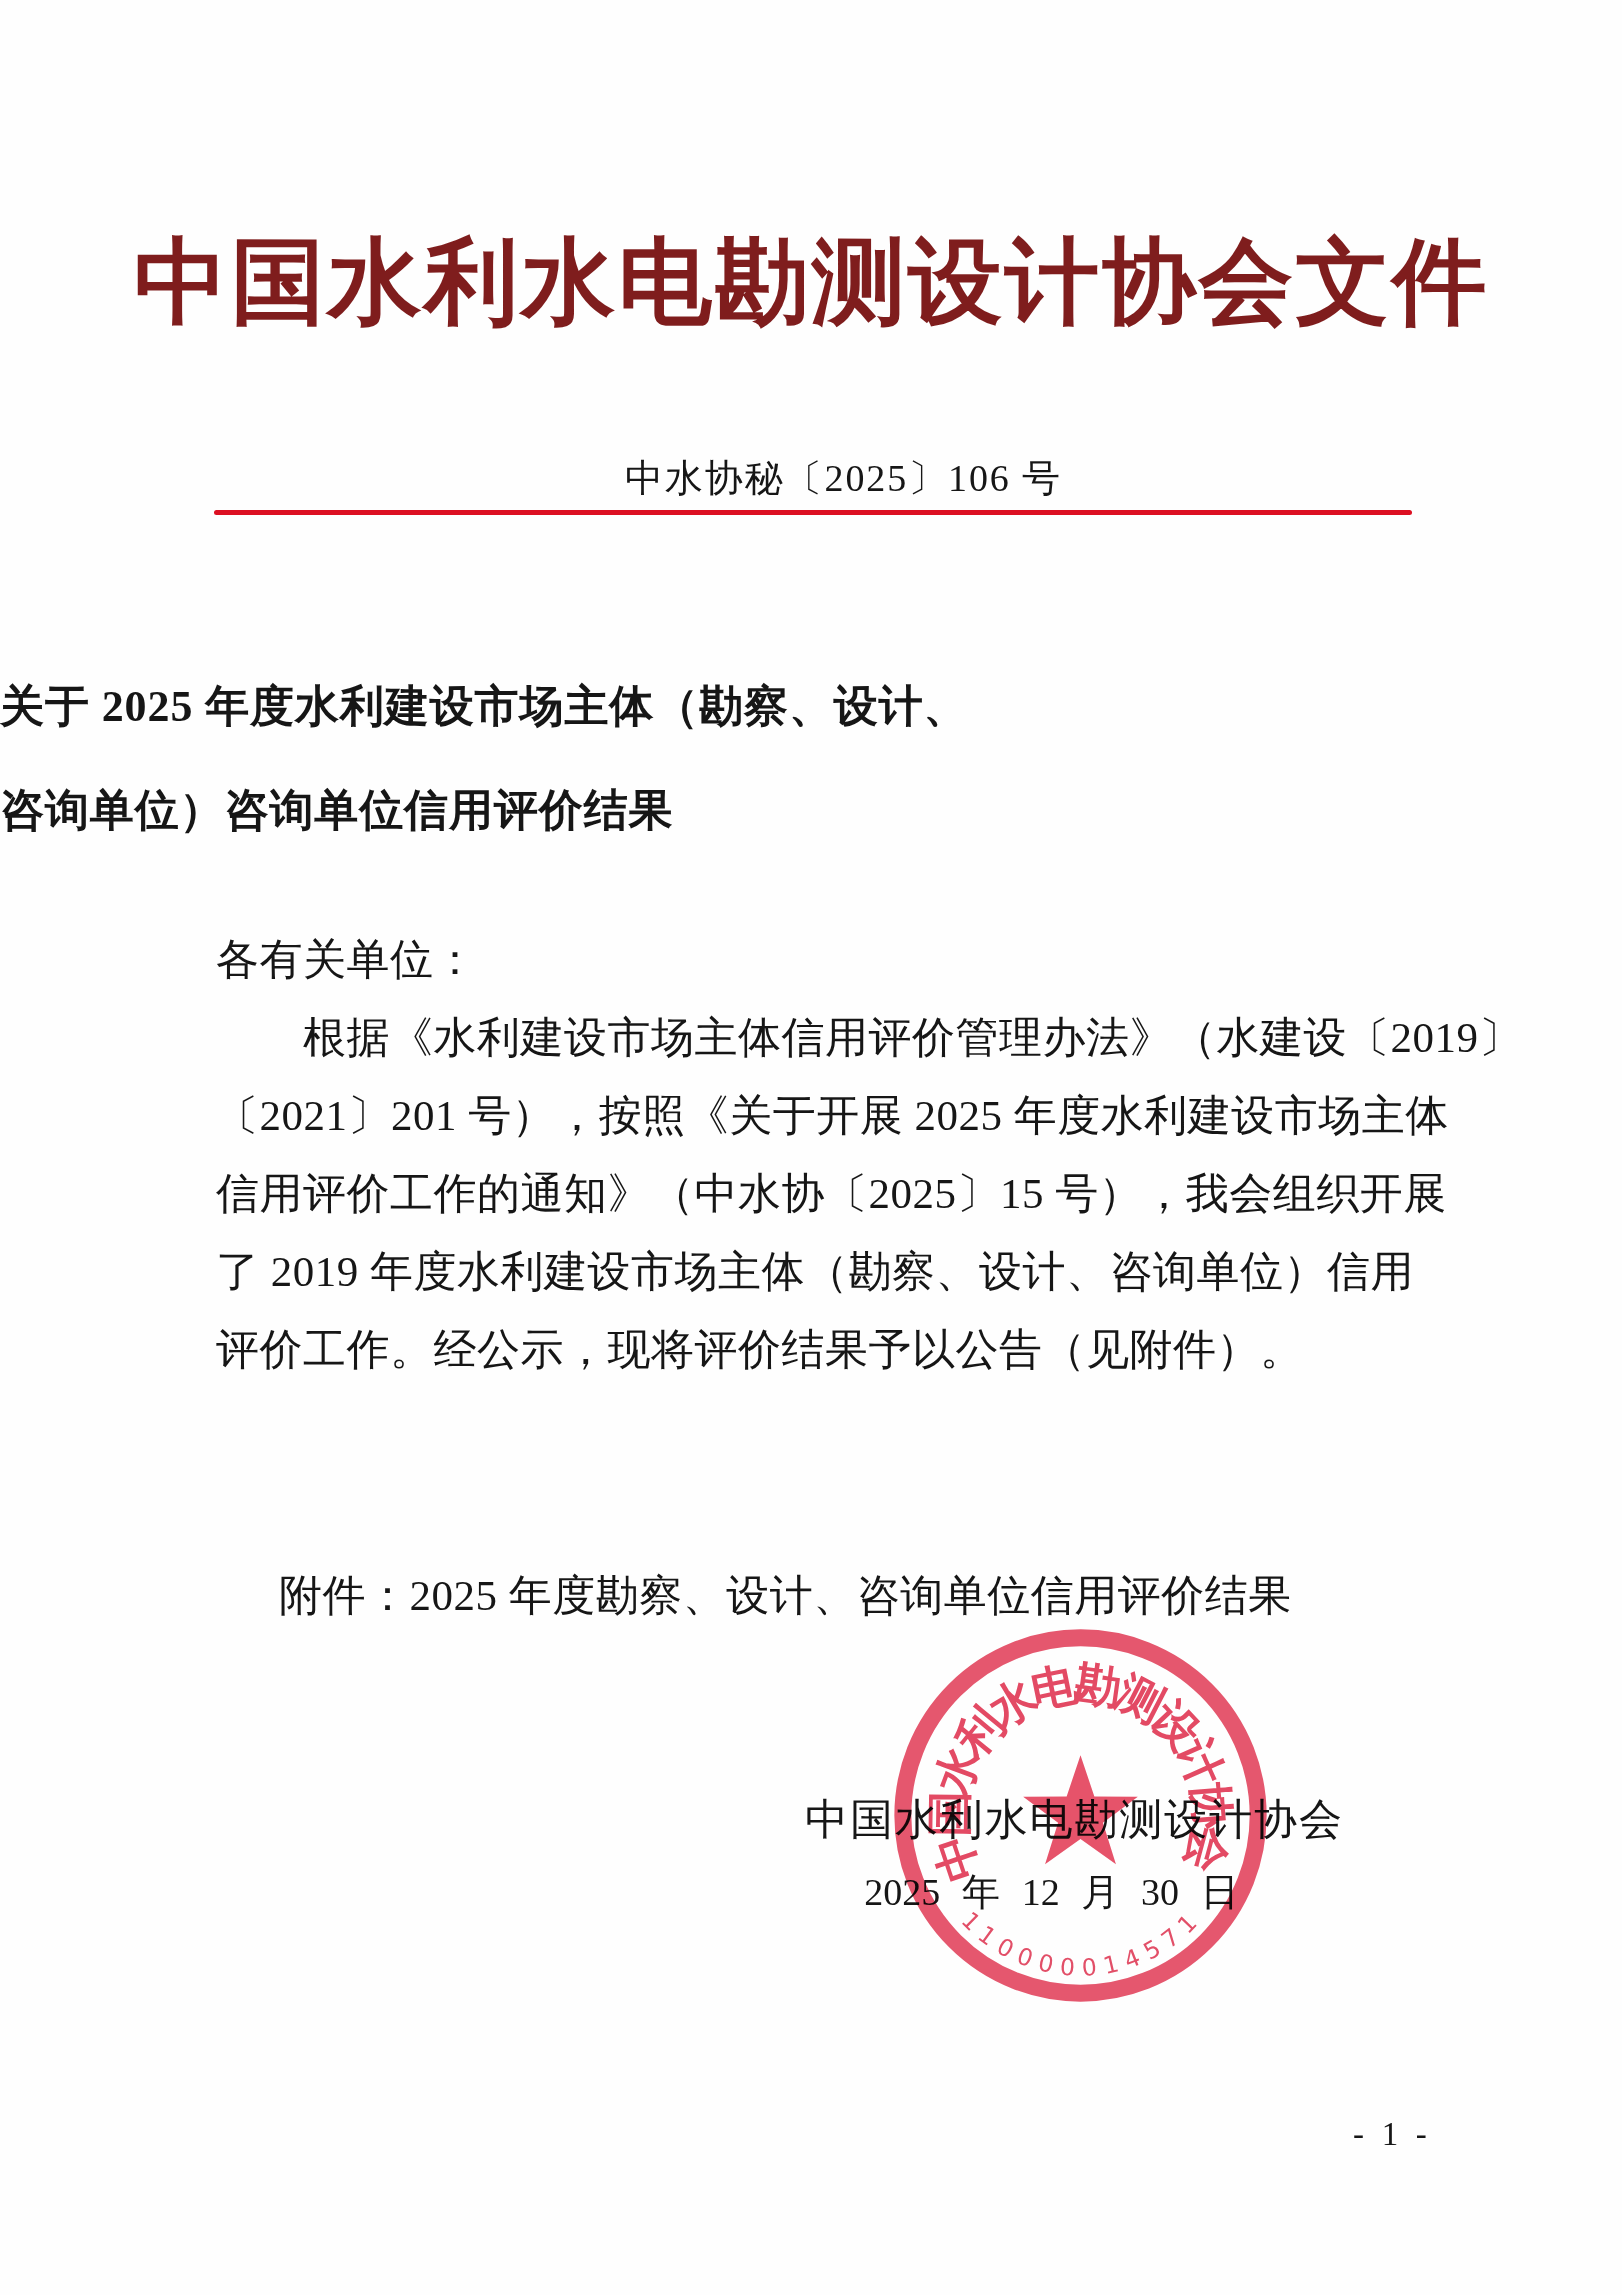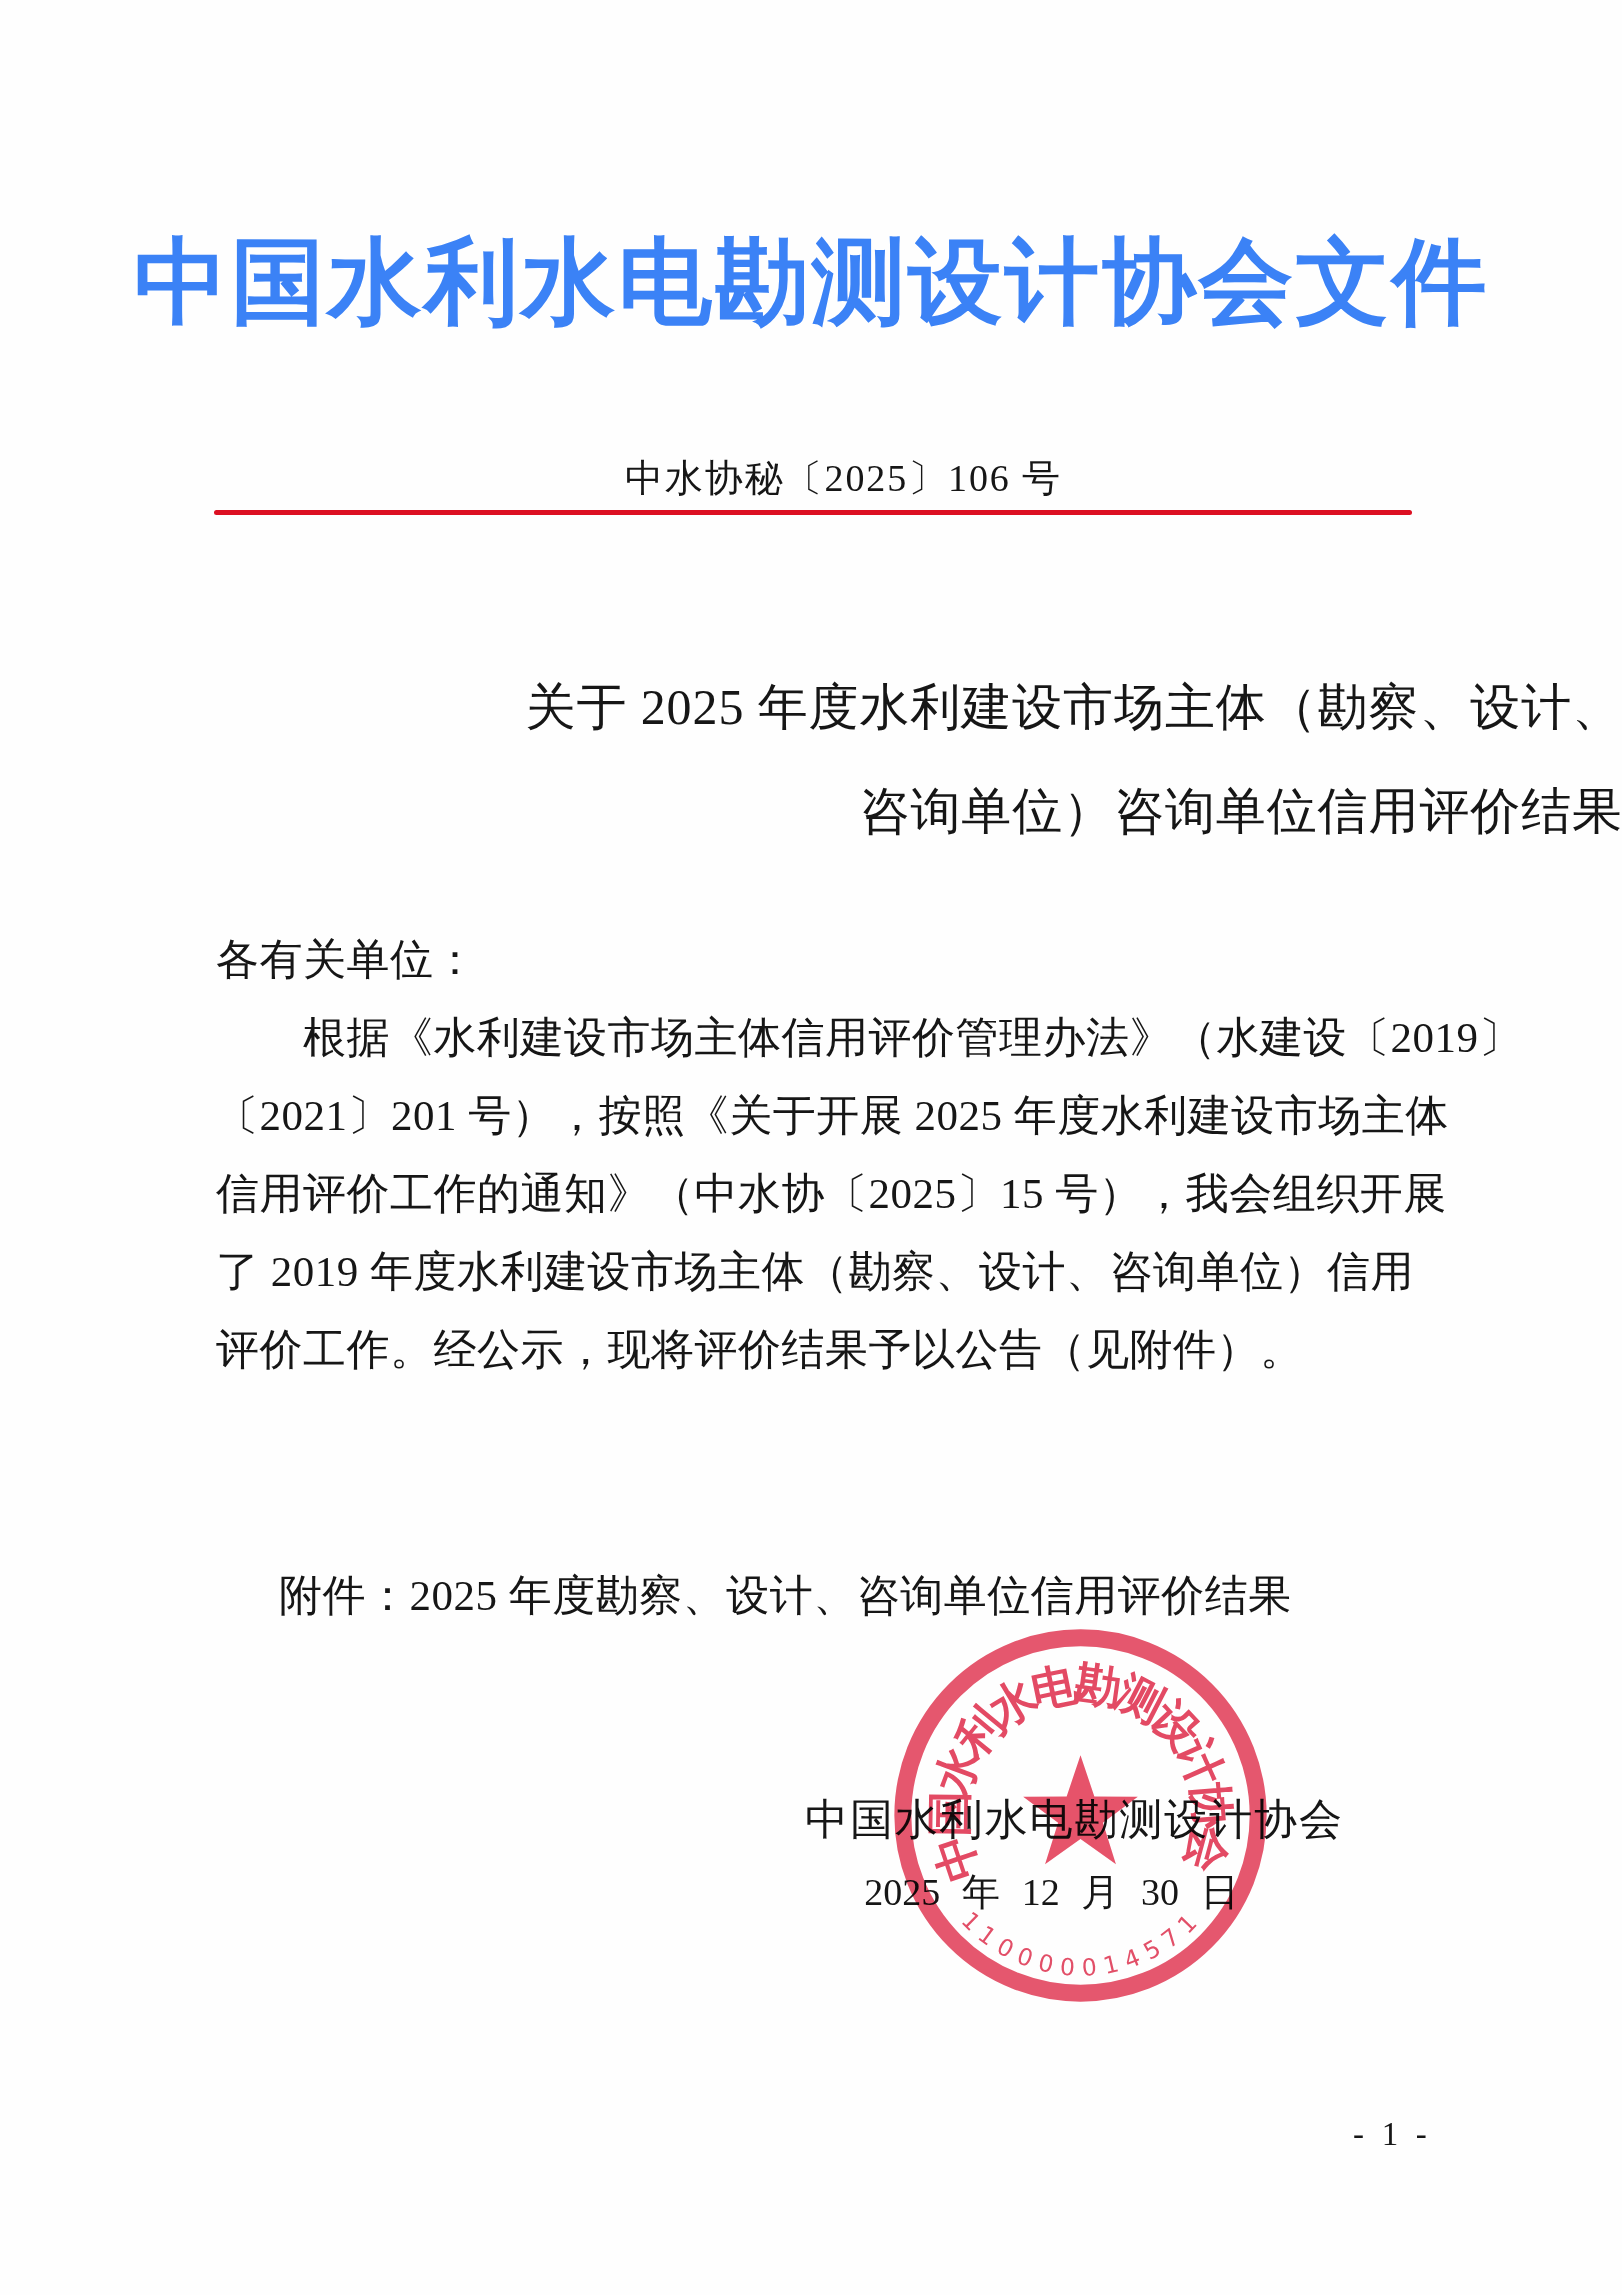--- a/index.html
+++ b/index.html
@@ -19,21 +19,21 @@
   }
   .org-header {
     position: absolute;
     top: 221px;
     left: 0;
     width: 100%;
     text-align: center;
     font-size: 94px;
     line-height: 1.3;
     font-weight: bold;
-    color: #3b82f6;
+    color: #7f1d1d;
     letter-spacing: 2.8px;
     white-space: nowrap;
   }
   .doc-number {
     position: absolute;
     top: 456px;
     left: 0;
     width: 100%;
     text-align: center;
     font-size: 38px;
@@ -48,23 +48,23 @@
     width: 1198px;
     height: 5.2px;
     background: #dc1022;
     border-radius: 2.8px;
   }
   .doc-title {
     position: absolute;
     top: 655px;
     left: 0;
     width: 100%;
-    text-align: right;
-    font-size: 50px;
-    font-weight: normal;
+    text-align: left;
+    font-size: 44px;
+    font-weight: bold;
     line-height: 104px;
     letter-spacing: 0.9px;
     white-space: nowrap;
   }
   .body-text {
     position: absolute;
     top: 921px;
     left: 216px;
     width: 1205px;
     font-size: 43px;

